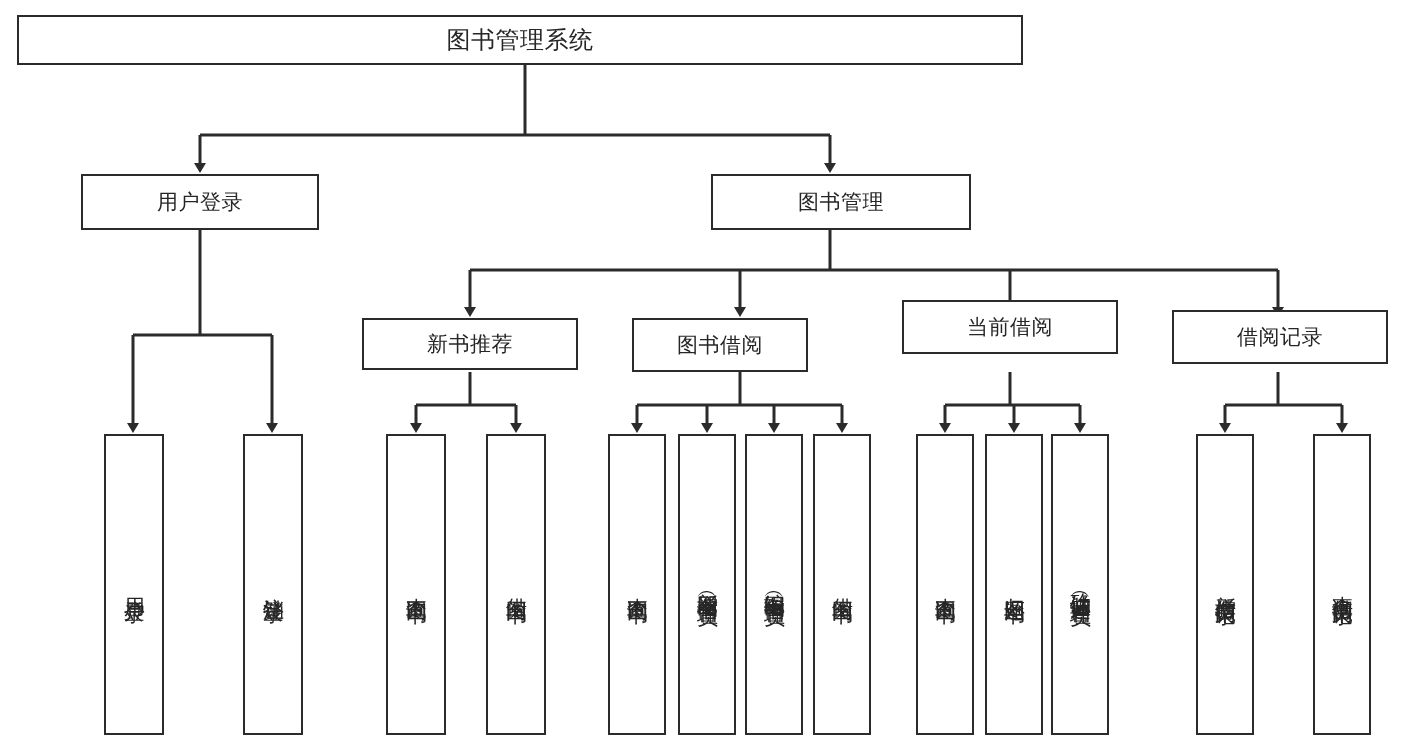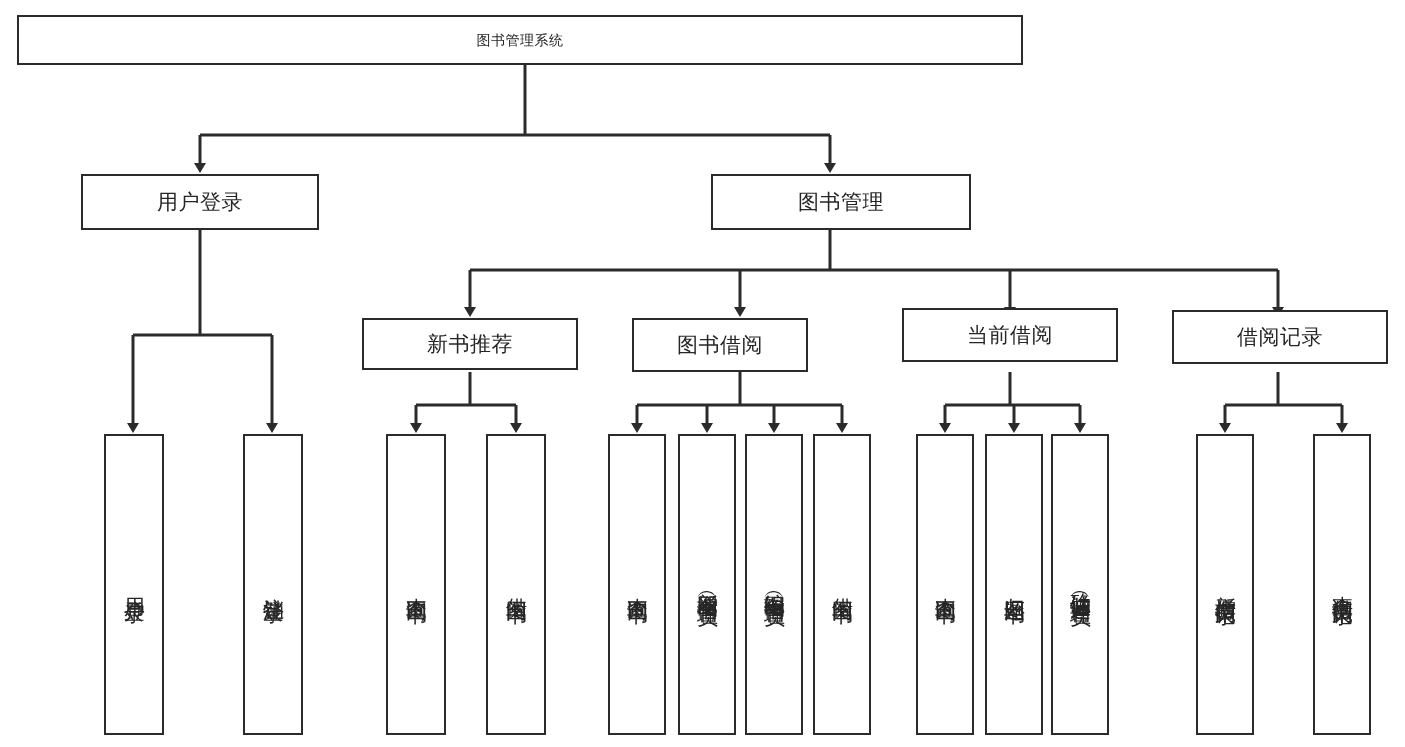--- a/index.html
+++ b/index.html
@@ -45,21 +45,21 @@
     white-space: nowrap;
   }
   .node.vertical .label {
     writing-mode: vertical-rl;
     text-orientation: upright;
     font-size: 21px;
     letter-spacing: 2px;
     line-height: 1;
     white-space: nowrap;
   }
-  .node.root .label { font-size: 14px; }
+  .node.root .label { font-size: 24px; }
   .watermark {
     position: absolute;
     right: 8px;
     bottom: 6px;
     font-size: 17px;
     color: #9a9a9a;
     letter-spacing: 0.5px;
     white-space: nowrap;
   }
 </style>
@@ -131,21 +131,21 @@
   <div class="node" style="left: 711px; top: 174px; width: 260px; height: 56px; align-items: center;">
     <span class="label">图书管理</span>
   </div>
 
   <div class="node" style="left: 362px; top: 318px; width: 216px; height: 52px;">
     <span class="label">新书推荐</span>
   </div>
   <div class="node" style="left: 632px; top: 318px; width: 176px; height: 54px;">
     <span class="label">图书借阅</span>
   </div>
-  <div class="node" style="left: 902px; top: 308px; width: 216px; height: 54px;">
+  <div class="node" style="left: 902px; top: 300px; width: 216px; height: 54px;">
     <span class="label">当前借阅</span>
   </div>
   <div class="node" style="left: 1172px; top: 310px; width: 216px; height: 54px; align-items: center;">
     <span class="label">借阅记录</span>
   </div>
 
   <div class="node vertical" style="left: 104px; top: 434px; width: 60px; height: 301px;">
     <span class="label">用户登录</span>
   </div>
   <div class="node vertical" style="left: 243px; top: 434px; width: 60px; height: 301px;">

